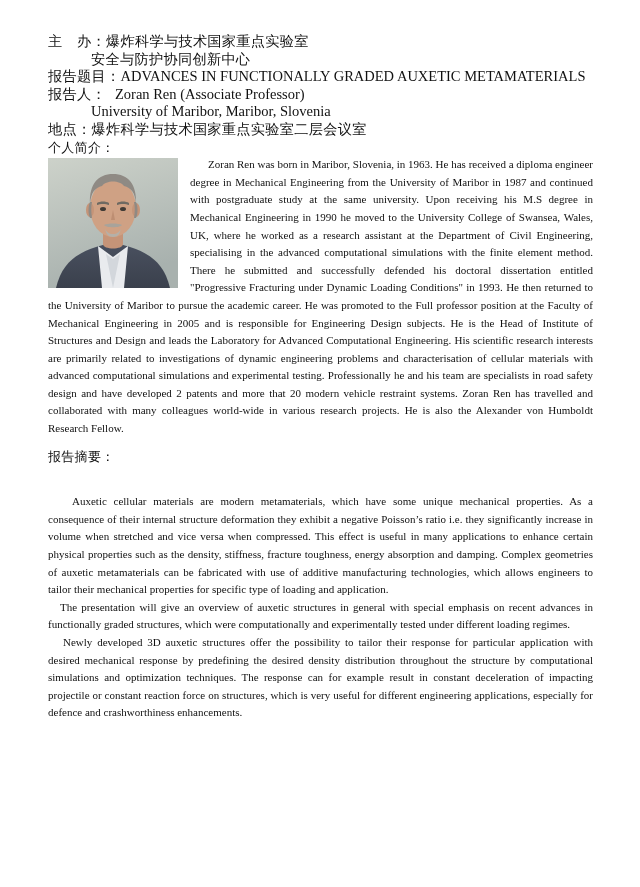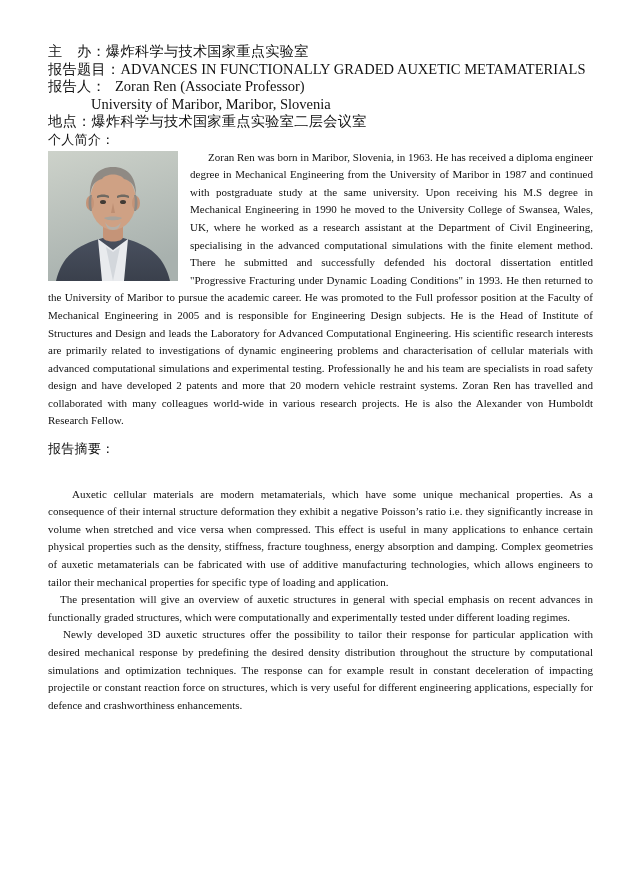--- a/index.html
+++ b/index.html
@@ -6,21 +6,21 @@
   html, body { background: #ffffff; }
   body {
     width: 640px; height: 887px;
     font-family: "Liberation Serif", "DejaVu Serif", serif;
     color: #111111;
     overflow: hidden;
   }
   .page {
     width: 640px; height: 766px;
     background: #ffffff;
-    padding: 43px 47px 0 48px;
+    padding: 33px 47px 0 48px;
   }
   .hline {
     font-size: 14.5px;
     line-height: 17.6px;
     white-space: nowrap;
   }
   .cjk {
     font-family: "Liberation Sans", "DejaVu Sans", sans-serif;
     font-size: 14.2px;
     letter-spacing: 0.3px;
@@ -51,20 +51,21 @@
   .abs-p2 { text-indent: 12px; }
   .abs-p3 { text-indent: 15px; }
 </style>
 </head>
 <body>
 
 <div class="page">
 
   <div>
     <div class="hline"><span class="cjk">主　办：</span><span class="cjk">爆炸科学与技术国家重点实验室</span></div>
+    <div class="hline indent-cont"><span class="cjk">安全与防护协同创新中心</span></div>
     <div class="hline"><span class="cjk">报告题目：</span><span class="en">ADVANCES IN FUNCTIONALLY GRADED AUXETIC METAMATERIALS</span></div>
     <div class="hline"><span class="cjk">报告人：</span><span class="en val-gap">Zoran Ren (Associate Professor)</span></div>
     <div class="hline indent-cont"><span class="en">University of Maribor, Maribor, Slovenia</span></div>
     <div class="hline"><span class="cjk">地点：</span><span class="cjk">爆炸科学与技术国家重点实验室二层会议室</span></div>
   </div>
 
   <div>
     <div class="section-heading">个人简介：</div>
     <div class="bio-body">
       <span class="photo-wrap">

